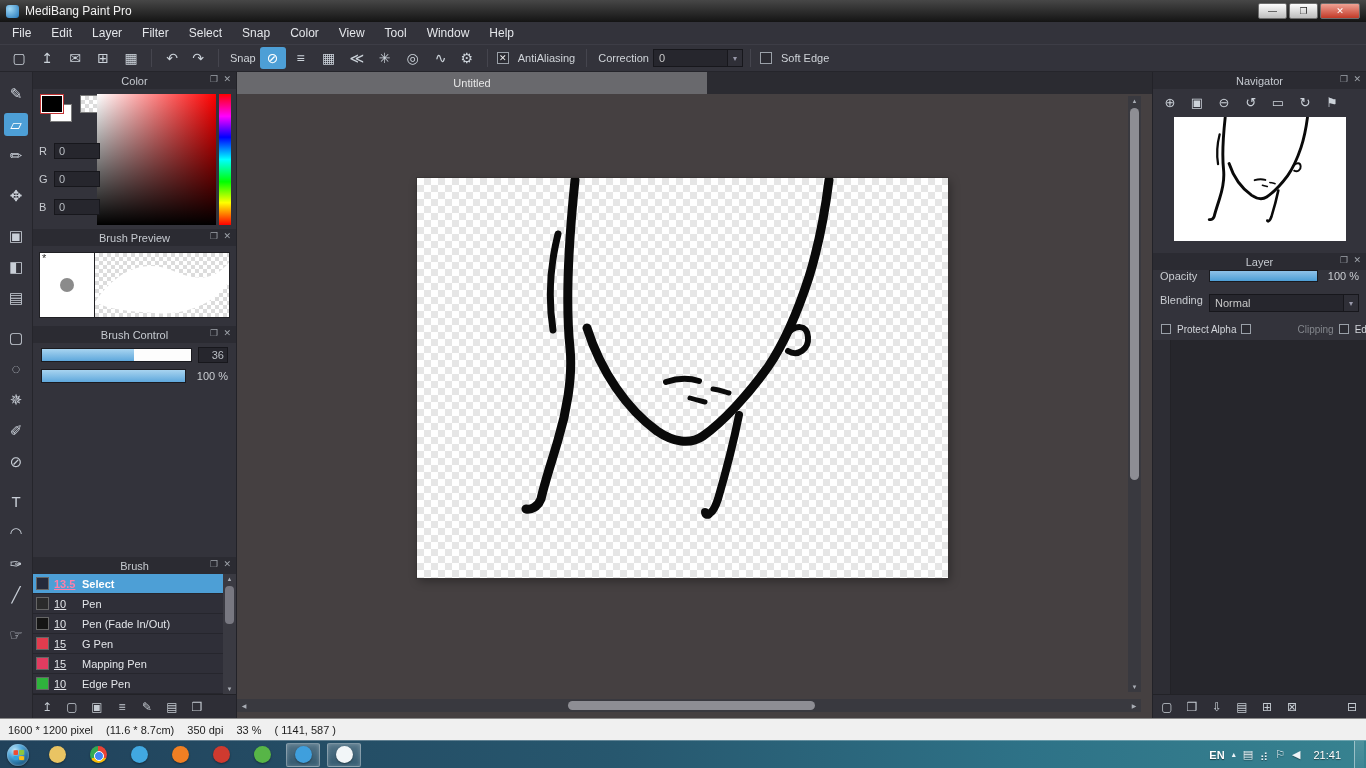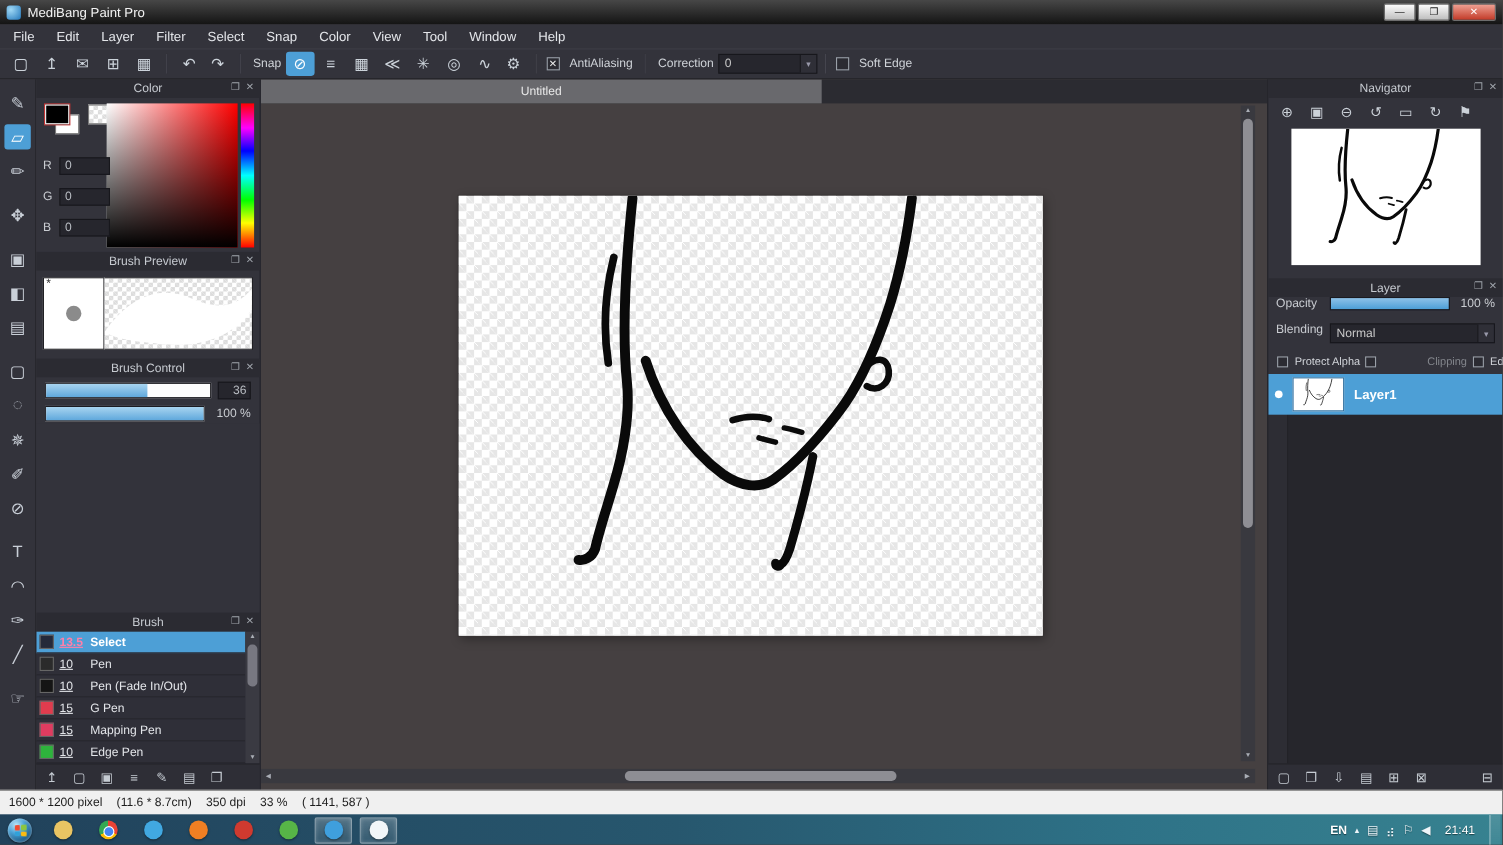--- a/index.html
+++ b/index.html
@@ -78,21 +78,21 @@
   .blscroll {position:absolute; right:0; top:0; bottom:0; width:13px; background:#3a3a42;}
   .blthumb {position:absolute; left:2px; top:12px; width:9px; height:38px; background:#787881; border-radius:4px;}
   .sarrow {position:absolute; left:0; width:100%; text-align:center; font-size:6px; color:#a9adb5; font-style:normal;}
 
   #brushfooter,#layerfooter {height:24px; background:#2e2e36; border-top:1px solid #222227; display:flex; align-items:center; padding:0 5px; gap:7px; flex:0 0 auto;}
   .ficon {color:#c6ccd3; font-size:12px; width:18px; height:18px; display:flex; align-items:center; justify-content:center; flex:0 0 auto;}
 
   
   #canvasarea {position:absolute; left:237px; top:72px; right:214px; bottom:50px; background:#454041; overflow:hidden;}
   .tabstrip {position:absolute; left:0; top:0; right:0; height:22px; background:#2b2b31; display:flex;}
-  .doctab {width:510px; background:#69696d; color:#e8e8e8; font-size:11px; display:flex; align-items:center; justify-content:center;}
+  .doctab {width:470px; background:#69696d; color:#e8e8e8; font-size:11px; display:flex; align-items:center; justify-content:center;}
   #canvas {position:absolute; left:180px; top:106px; width:531px; height:400px; box-shadow:0 0 0 1px #393535, 2px 3px 9px rgba(0,0,0,.35);}
   #canvas svg {position:absolute; inset:0; width:100%; height:100%;}
   .checker {background-color:#fff; background-image:linear-gradient(45deg,#e6e6e6 25%,transparent 25%,transparent 75%,#e6e6e6 75%),linear-gradient(45deg,#e6e6e6 25%,transparent 25%,transparent 75%,#e6e6e6 75%); background-size:14px 14px; background-position:0 0,7px 7px;}
   .checker-sm {background-color:#fff; background-image:linear-gradient(45deg,#dcdcdc 25%,transparent 25%,transparent 75%,#dcdcdc 75%),linear-gradient(45deg,#dcdcdc 25%,transparent 25%,transparent 75%,#dcdcdc 75%); background-size:8px 8px; background-position:0 0,4px 4px;}
   .vscroll {position:absolute; right:11px; top:24px; bottom:26px; width:13px; background:#39393f;}
   .vthumb {position:absolute; left:2px; top:12px; width:9px; height:372px; background:#8e8e94; border-radius:5px;}
   .hscroll {position:absolute; left:0; right:11px; bottom:6px; height:13px; background:#39393f;}
   .hthumb {position:absolute; left:331px; top:2px; width:247px; height:9px; background:#8e8e94; border-radius:5px;}
 
   
@@ -439,31 +439,20 @@
       <div id="checksrow">
         <span class="cb small"></span>
         <span>Protect Alpha</span>
         <span class="cb small"></span>
         <span class="dim">Clipping</span>
         <span class="cb small"></span>
         <span>Edit</span>
       </div>
       <div id="layerlist">
         <div class="visstrip"></div>
-      <div class="layerrow selected">
-            <span class="viscell">
-              <i class="visdot"></i>
-            </span>
-            <span class="lthumb">
-              <svg viewBox="0 0 531 400" preserveAspectRatio="none">
-                <use href="#sketch"></use>
-              </svg>
-            </span>
-            <span class="lname">Layer1</span>
-          </div>
         </div>
       <div id="layerfooter">
           <div class="ficon">▢</div>
           <div class="ficon">❐</div>
           <div class="ficon">⇩</div>
           <div class="ficon">▤</div>
           <div class="ficon">⊞</div>
           <div class="ficon">⊠</div>
           <div class="ficon" style="margin-left: auto;">⊟</div>
         </div>

